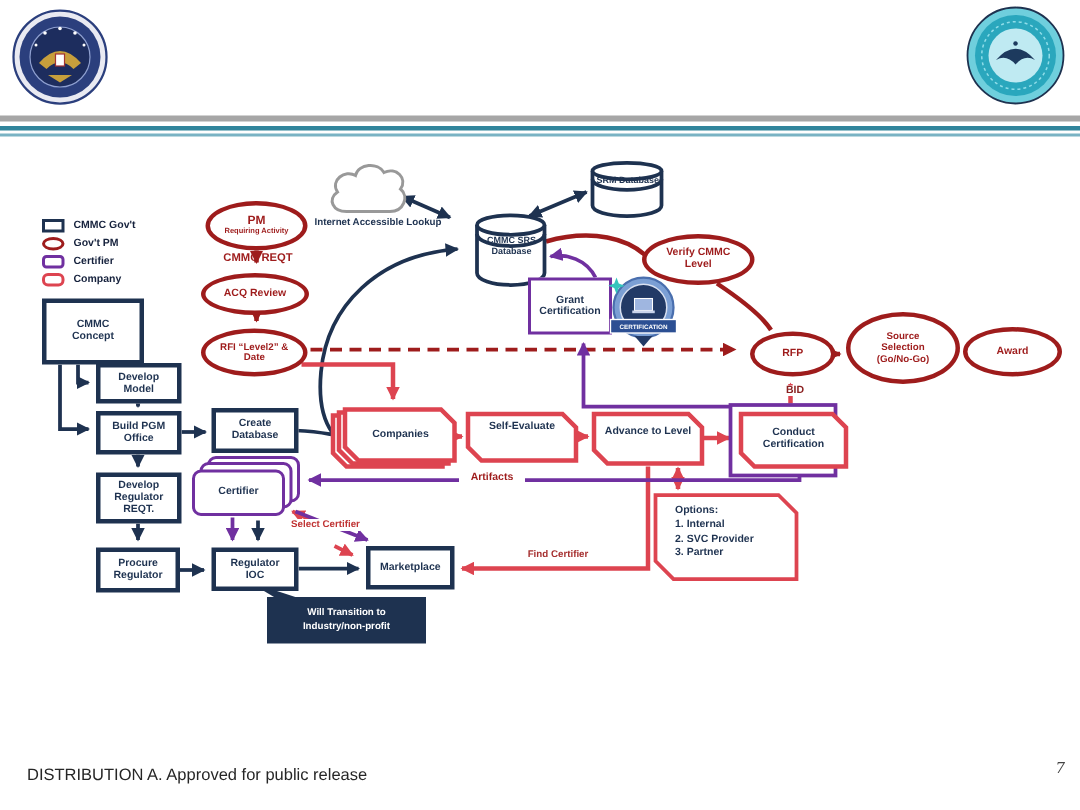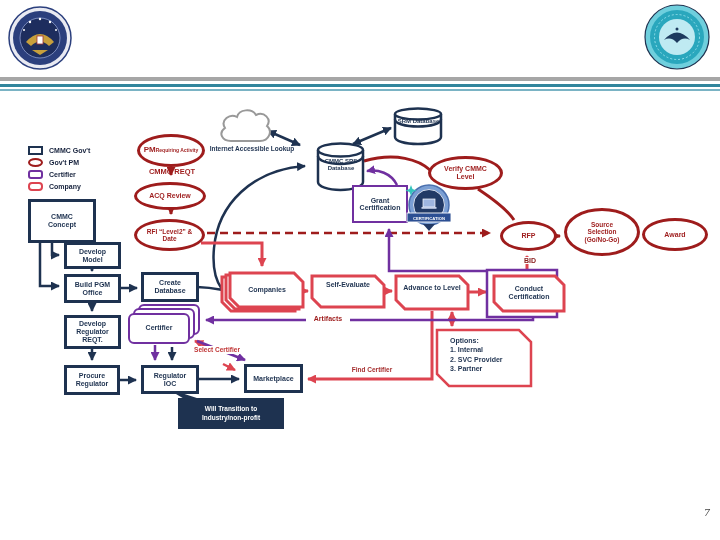--- a/index.html
+++ b/index.html
@@ -5,21 +5,21 @@
   html,body{margin:0;padding:0;background:#777;}
   .slide{position:relative;width:720px;height:540px;background:#fff;overflow:hidden;
          font-family:"Liberation Sans",sans-serif;}
   .abs{position:absolute;box-sizing:border-box;}
   .title{left:0;top:14px;width:720px;text-align:center;font-size:22px;font-weight:bold;color:#111;}
   .hline{left:0;width:720px;}
   .navybox{border:3px solid #1e3250;background:#fff;color:#1e3250;font-weight:bold;
            display:flex;align-items:center;justify-content:center;text-align:center;
            font-size:7px;line-height:1.1;z-index:2;}
   .ellipse{border:3px solid #9e1c1c;border-radius:50%;background:#fff;color:#9e1c1c;font-weight:bold;
-           display:flex;flex-direction:row;align-items:center;justify-content:center;text-align:center;
+           display:flex;flex-direction:column;align-items:center;justify-content:center;text-align:center;
            font-size:7px;line-height:1.1;z-index:2;}
   .pcard{border:2.5px solid #7030a0;border-radius:6px;background:#fff;position:absolute;box-sizing:border-box;}
   .purplebox{border:2.5px solid #7030a0;background:#fff;color:#1e3250;font-weight:bold;
              display:flex;align-items:center;justify-content:center;text-align:center;font-size:7px;z-index:2;}
   .conlabel{position:absolute;z-index:3;font-weight:bold;}
   .legend-row{display:flex;align-items:center;height:12px;}
   .legend-label{font-size:7px;font-weight:bold;color:#15213c;margin-left:6px;}
   .lg{width:15px;height:9px;box-sizing:border-box;}
   .lg-rect{border:2.5px solid #1e3250;}
   .lg-ell{border:2.5px solid #9e1c1c;border-radius:50%;}
@@ -289,17 +289,20 @@
   <div class="conlabel" style="left:306px;top:315px;width:44px;text-align:center;font-size:7px;color:#9e1c1c;background:#fff;">
     <span>Artifacts</span>
   </div>
   <div class="conlabel" style="left:194px;top:346px;width:46px;text-align:center;font-size:6.5px;color:#c03535;background:#fff;line-height:1.2;">
     <span>Select Certifier</span>
   </div>
   <div class="conlabel" style="left:349px;top:366px;width:46px;text-align:center;font-size:6.5px;color:#a63030;background:#fff;line-height:1.2;">
     <span>Find Certifier</span>
   </div>
 
+  <div class="abs footer">
+    <span>DISTRIBUTION A.  Approved for public release</span>
+  </div>
   <div class="abs pagenum">
     <span>7</span>
   </div>
 
 </div>
 
 </body></html>

